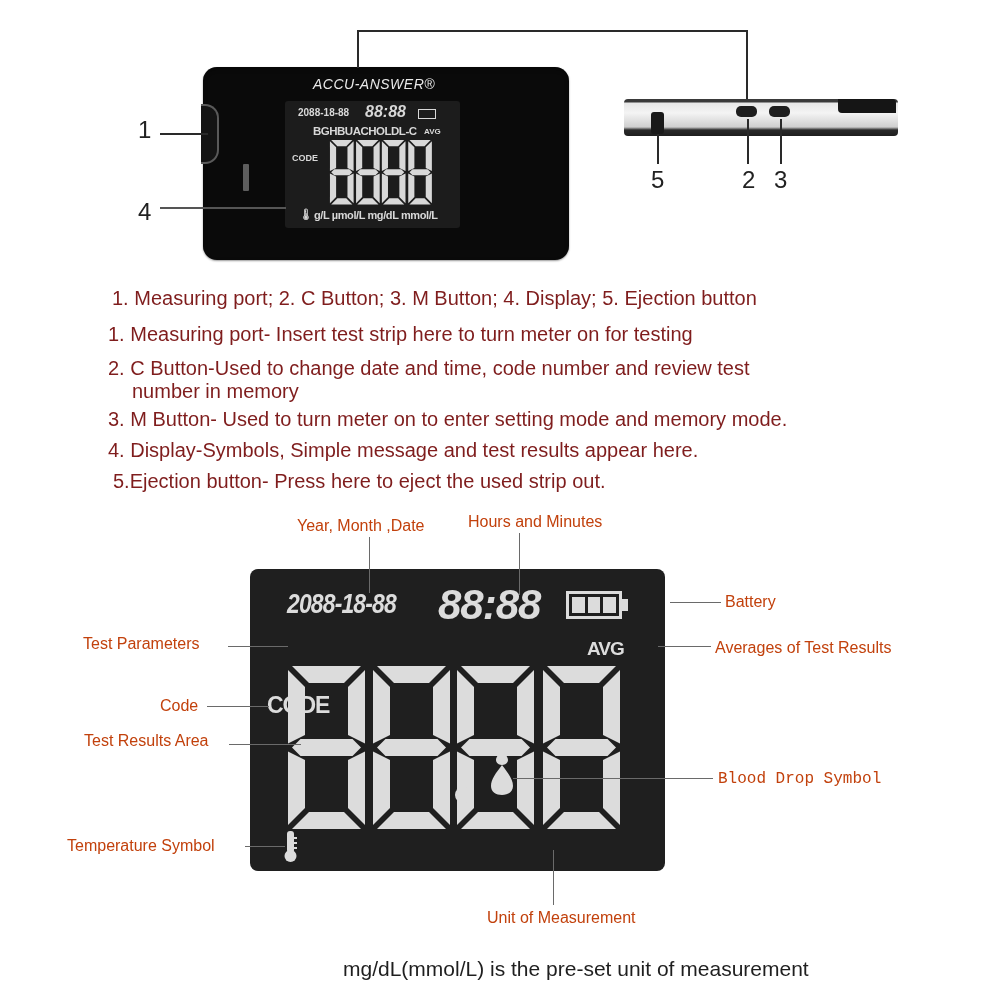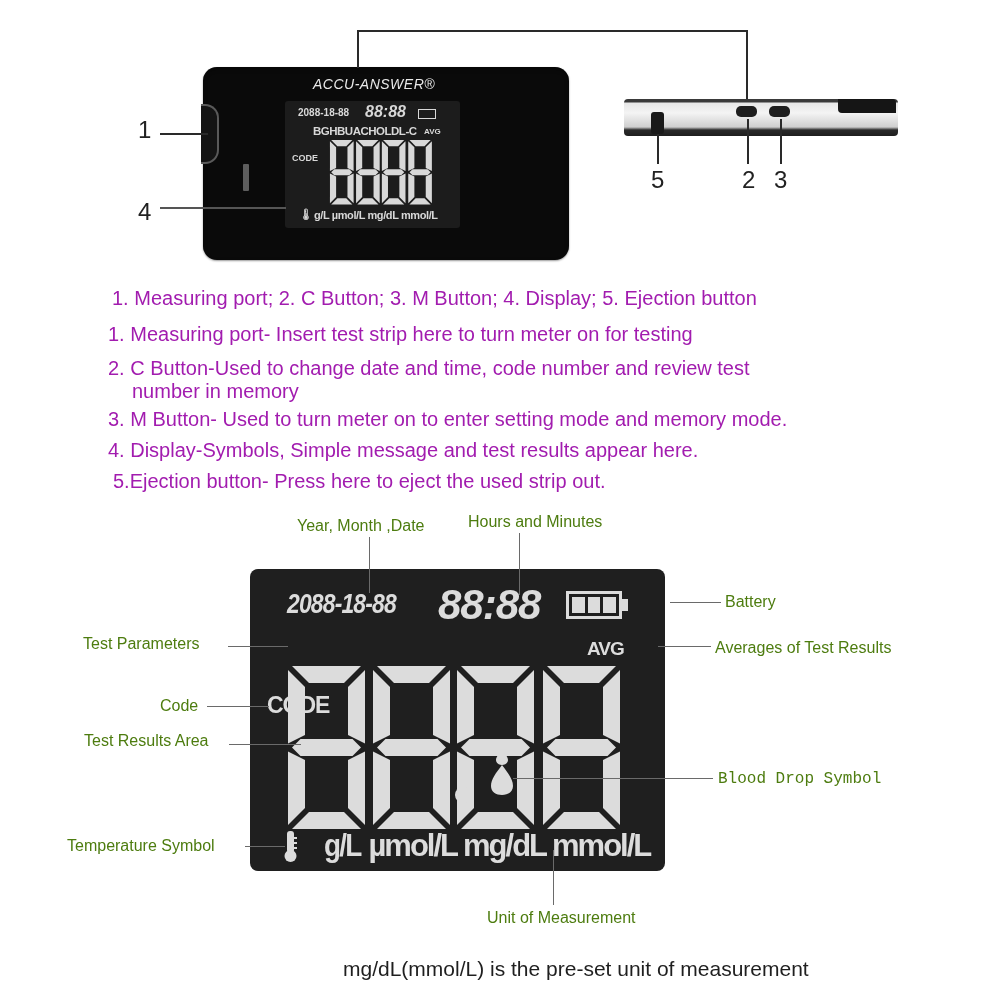--- a/index.html
+++ b/index.html
@@ -12,25 +12,25 @@
   .slot{left:243px;top:164px;width:6px;height:27px;background:#5e5e5e;border-radius:1px;}
   .mini-lcd{left:285px;top:101px;width:175px;height:127px;background:#1c1c1c;border-radius:3px;}
   .mini-txt{color:#d8d8d8;font-weight:bold;position:absolute;white-space:nowrap;}
   
   .side{left:624px;top:99px;width:274px;height:37px;border-radius:4px;background:linear-gradient(#3a3a3a 0,#3a3a3a 3px,#e7e7e7 4px,#f4f4f4 14px,#cfcfcf 28px,#2a2a2a 31px,#1e1e1e 37px);}
   .side-btn{width:21px;height:11px;background:#1e1e1e;border-radius:5px;top:106px;}
   .side-eject{left:651px;top:112px;width:13px;height:22px;background:#1a1a1a;border-radius:3px;}
   .side-notch{left:838px;top:99px;width:58px;height:14px;background:#151515;border-radius:0 4px 0 4px;}
   .line{background:#2a2a2a;position:absolute;}
   .callout-num{font-size:24px;color:#222;position:absolute;}
-  .desc{font-size:20px;color:#a21caf;position:absolute;white-space:nowrap;}
+  .desc{font-size:20px;color:#7f1d1d;position:absolute;white-space:nowrap;}
   
   .lcd{left:250px;top:569px;width:415px;height:302px;background:#1f1f1f;border-radius:8px;}
   .lcd-txt{position:absolute;color:#dcdcdc;font-weight:bold;white-space:nowrap;}
-  .lbl{font-size:16px;color:#4d7c0f;position:absolute;white-space:nowrap;}
+  .lbl{font-size:16px;color:#c2410c;position:absolute;white-space:nowrap;}
   .hl{height:1px;background:#6a6a6a;position:absolute;}
   .vl{width:1px;background:#6a6a6a;position:absolute;}
   .footer{font-size:21px;color:#1f1f1f;position:absolute;white-space:nowrap;}
 </style>
 </head>
 <body>
 
 <div class="abs device"></div>
 <div class="abs brand">ACCU-ANSWER®</div>
 <div class="abs port"></div>
@@ -159,26 +159,20 @@
   </svg>
 
   <svg class="abs" style="left:33px;top:260px;" width="16" height="34" viewBox="0 0 16 34">
     <rect x="4" y="2" width="7" height="22" rx="3" fill="#dcdcdc"></rect>
     <circle cx="7.5" cy="27" r="6" fill="#dcdcdc"></circle>
     <rect x="9" y="8" width="5" height="2" fill="#dcdcdc"></rect>
       <rect x="9" y="13" width="5" height="2" fill="#dcdcdc"></rect>
       <rect x="9" y="18" width="5" height="2" fill="#dcdcdc"></rect>
   </svg>
 
-  <div class="abs" style="left:72px;top:259px;display:flex;gap:6px;align-items:baseline;">
-    <span class="lcd-txt" style="position:static;font-size:31px;letter-spacing:-2px;transform:scaleX(.9);">g/L</span>
-    <span class="lcd-txt" style="position:static;font-size:31px;letter-spacing:-2px;">µmol/L</span>
-    <span class="lcd-txt" style="position:static;font-size:31px;letter-spacing:-2px;">mg/dL</span>
-    <span class="lcd-txt" style="position:static;font-size:31px;letter-spacing:-2px;">mmol/L</span>
-  </div>
 </div>
 
 <span class="lbl" style="left:297px;top:517px;">Year, Month ,Date</span>
 <div class="vl" style="left:369px;top:537px;height:56px;"></div>
 <span class="lbl" style="left:468px;top:513px;">Hours and Minutes</span>
 <div class="vl" style="left:519px;top:533px;height:62px;"></div>
 
 <span class="lbl" style="left:725px;top:593px;">Battery</span>
 <div class="hl" style="left:670px;top:602px;width:51px;"></div>
 

